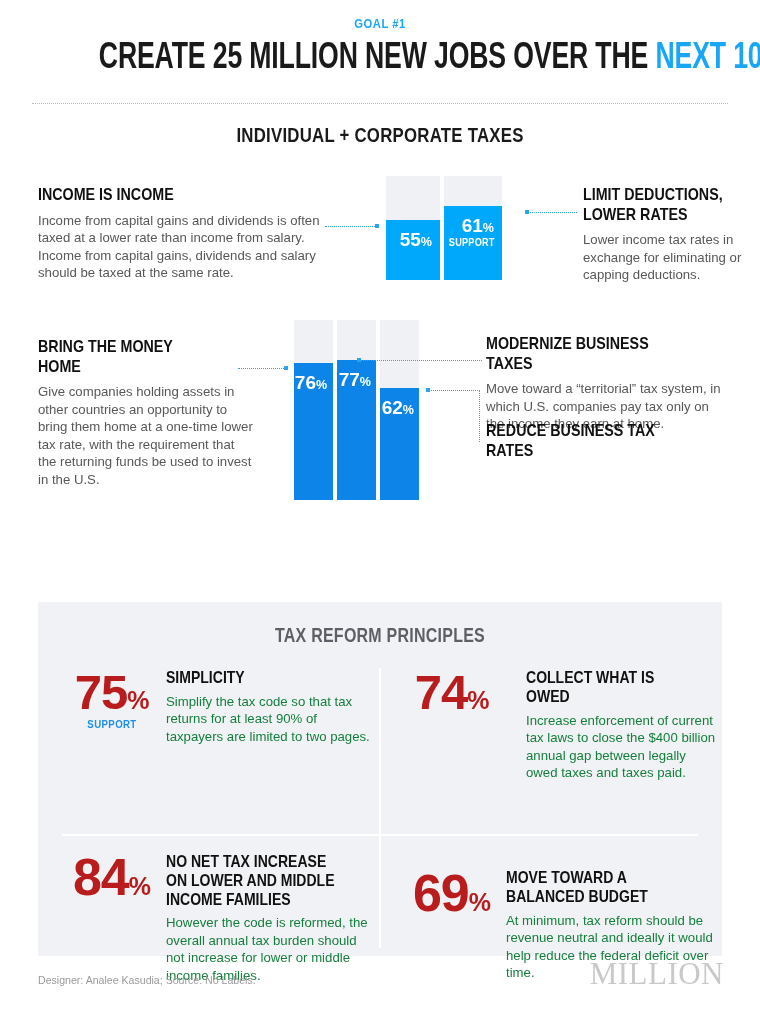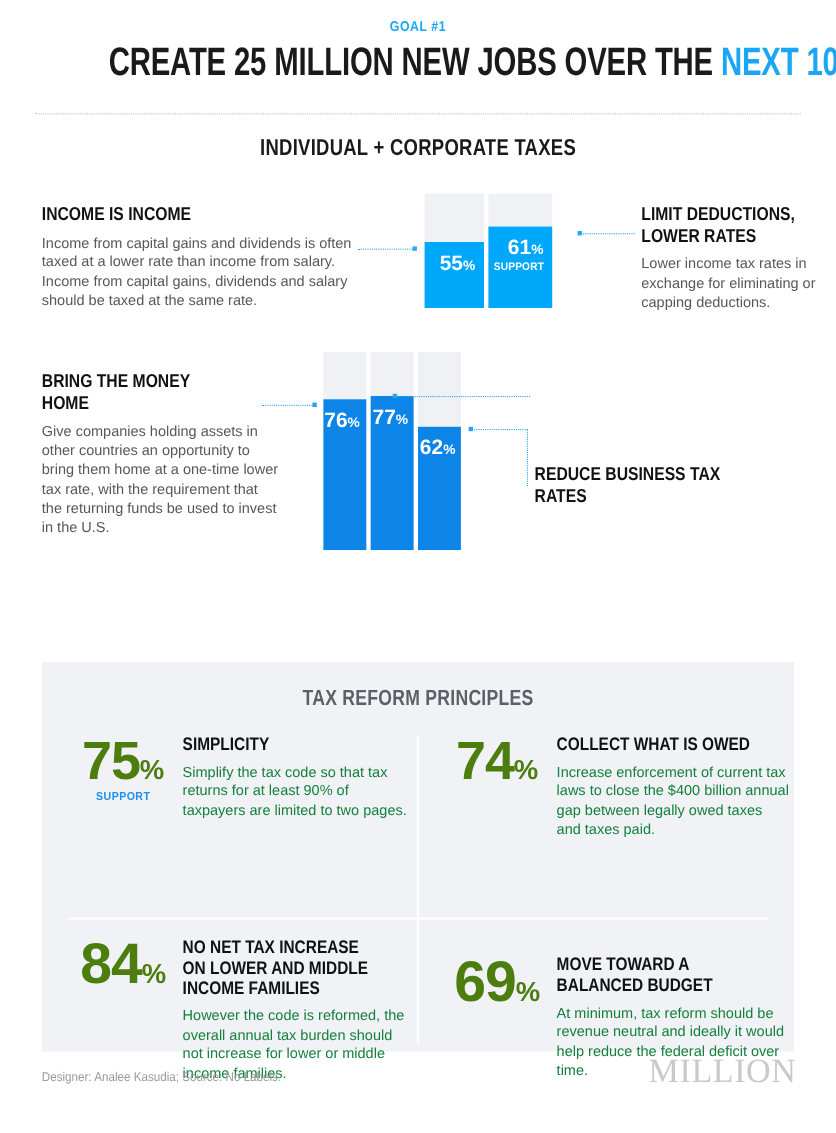--- a/index.html
+++ b/index.html
@@ -106,21 +106,21 @@
     font-weight:bold;font-size:20px;color:#5c5f66;
     transform:scaleX(.80);letter-spacing:.3px;
   }
   .grid{position:absolute;left:0;top:58px;width:684px;height:296px;}
   .vdiv{position:absolute;left:341px;top:8px;width:2px;height:280px;background:#ffffff;}
   .hdiv{position:absolute;left:24px;top:174px;width:636px;height:2px;background:#ffffff;}
   .cell{position:absolute;display:flex;}
   .statwrap{width:100px;flex:0 0 100px;text-align:center;padding-top:2px;}
   .stat{
     font-family:"Liberation Sans Narrow","Liberation Sans",sans-serif;
-    font-weight:bold;color:#4d7c0f;font-size:49px;line-height:.92;
+    font-weight:bold;color:#b91c1c;font-size:49px;line-height:.92;
     letter-spacing:-1px;white-space:nowrap;
   }
   .stat .pc{font-size:25px;letter-spacing:0;}
   .stat-sup{
     font-family:"Liberation Sans Narrow","Liberation Sans",sans-serif;
     font-weight:bold;color:#1b8ef0;font-size:10.5px;
     letter-spacing:.4px;margin-top:3px;transform:scaleX(.92);
   }
   .cellbody{flex:1;padding-left:4px;}
   .cell-h{
@@ -187,20 +187,24 @@
   <div class="dot-h" style="left:325px;top:226px;width:52px;"></div>
   <div class="dot-sq" style="left:375px;top:224px;"></div>
   <div class="dot-h" style="left:527px;top:212px;width:50px;"></div>
   <div class="dot-sq" style="left:525px;top:210px;"></div>
 
   <div class="blk" style="left:38px;top:337px;width:215px;">
     <div class="blk-h">BRING THE MONEY HOME</div>
     <div class="blk-p">Give companies holding assets in other countries an opportunity to bring them home at a one-time lower tax rate, with the requirement that the returning funds be used to invest in the U.S.</div>
   </div>
 
+  <div class="blk" style="left:486px;top:334px;width:240px;">
+    <div class="blk-h">MODERNIZE BUSINESS TAXES</div>
+    <div class="blk-p">Move toward a “territorial” tax system, in which U.S. companies pay tax only on the income they earn at home.</div>
+  </div>
   <div class="blk" style="left:486px;top:421px;width:245px;">
     <div class="blk-h">REDUCE BUSINESS TAX RATES</div>
   </div>
 
   <div class="chart" style="left:294px;top:320px;width:125px;height:180px;">
     <div class="bar" style="left:0;width:39px;height:180px;">
       <div class="fill" style="background:#0d85e8;height:76%;text-align:center;">
         <span class="v" style="font-size:19px;padding-top:6px;padding-right:5px;"><span>76</span><span class="pc">%</span></span>
       </div>
     </div>
@@ -237,21 +241,21 @@
         <div class="statwrap">
           <div class="stat"><span>75</span><span class="pc">%</span></div>
           <div class="stat-sup">SUPPORT</div>
         </div>
         <div class="cellbody">
           <div class="cell-h">SIMPLICITY</div>
           <div class="cell-p">Simplify the tax code so that tax returns for at least 90% of taxpayers are limited to two pages.</div>
         </div>
       </div>
 
-      <div class="cell" style="left:364px;top:8px;width:316px;">
+      <div class="cell" style="left:364px;top:8px;width:316px;gap:20px;">
         <div class="statwrap">
           <div class="stat"><span>74</span><span class="pc">%</span></div>
         </div>
         <div class="cellbody">
           <div class="cell-h">COLLECT WHAT IS OWED</div>
           <div class="cell-p">Increase enforcement of current tax laws to close the $400 billion annual gap between legally owed taxes and taxes paid.</div>
         </div>
       </div>
 
       <div class="cell" style="left:24px;top:192px;width:310px;">

